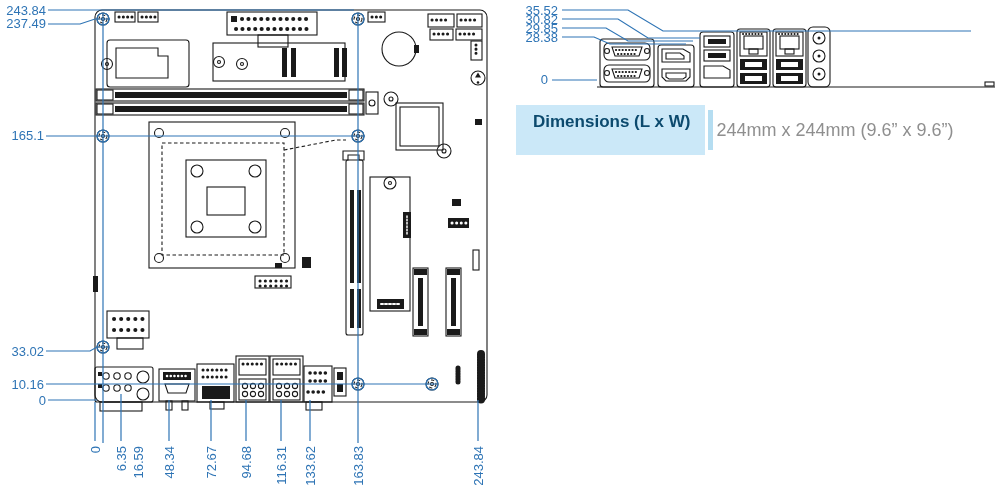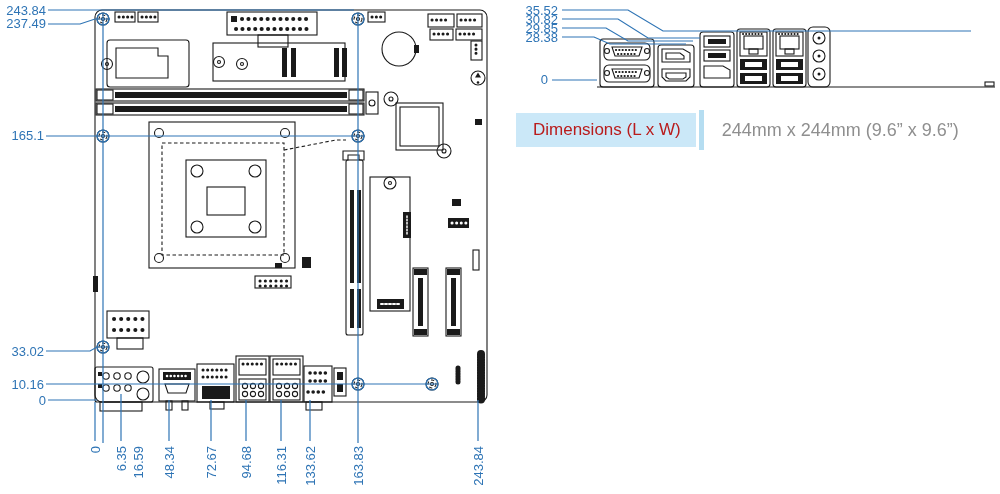--- a/index.html
+++ b/index.html
@@ -6,24 +6,24 @@
   .canvas{position:relative;width:1000px;height:494px;background:#fff;overflow:hidden;
           font-family:"Liberation Sans",sans-serif;border-radius:12px;}
   .canvas svg{position:absolute;left:0;top:0;}
   .blk{stroke:#1a1a1a;fill:none;stroke-width:1.1;}
   .blkf{fill:#1a1a1a;stroke:none;}
   .dim{stroke:#2E74B5;fill:none;stroke-width:1.2;}
   .dimtxt{fill:#2E74B5;font-size:13px;font-family:"Liberation Sans",sans-serif;}
   .dots{stroke:#1a1a1a;stroke-linecap:round;fill:none;}
   .wdots{stroke:#ffffff;stroke-linecap:round;fill:none;}
   .dim-row{position:absolute;left:516px;top:113px;display:flex;align-items:center;height:34px;}
-  .dim-label{background:#CBE8F8;color:#b91c1c;font-size:17px;height:34px;display:flex;
-             align-items:center;padding:0 15px 0 17px;}
+  .dim-label{background:#CBE8F8;color:#0c4a6e;font-size:17px;height:34px;display:flex;
+             align-items:center;padding:0 15px 16px 17px;font-weight:bold;}
   .dim-divider{width:5px;background:#B5DDF1;height:40px;margin-left:3px;}
-  .dim-value{color:#8F8F8F;font-size:18px;margin-left:18px;white-space:nowrap;}
+  .dim-value{color:#8F8F8F;font-size:18px;margin-left:3px;white-space:nowrap;}
 </style>
 </head>
 <body>
 
 <div class="canvas">
 
 <svg width="1000" height="494" viewBox="0 0 1000 494">
 
   <g>
     <rect class="blk" x="95" y="10" width="392" height="392" rx="7"></rect>

